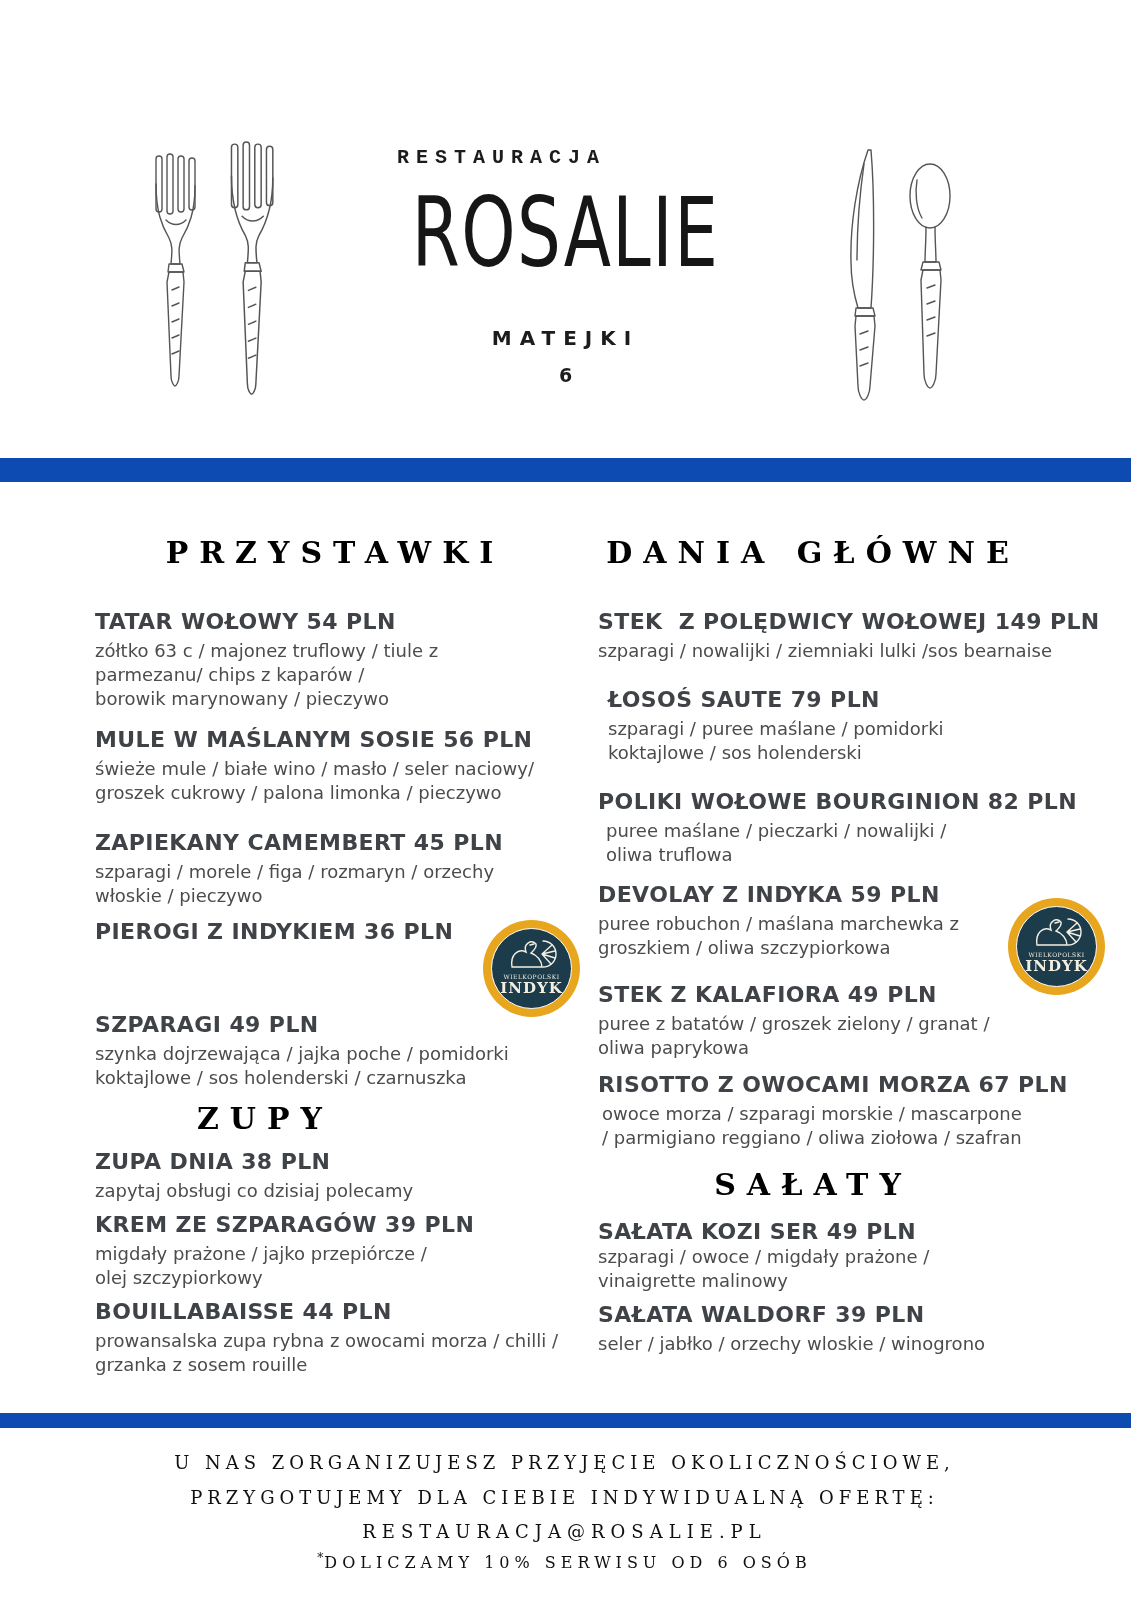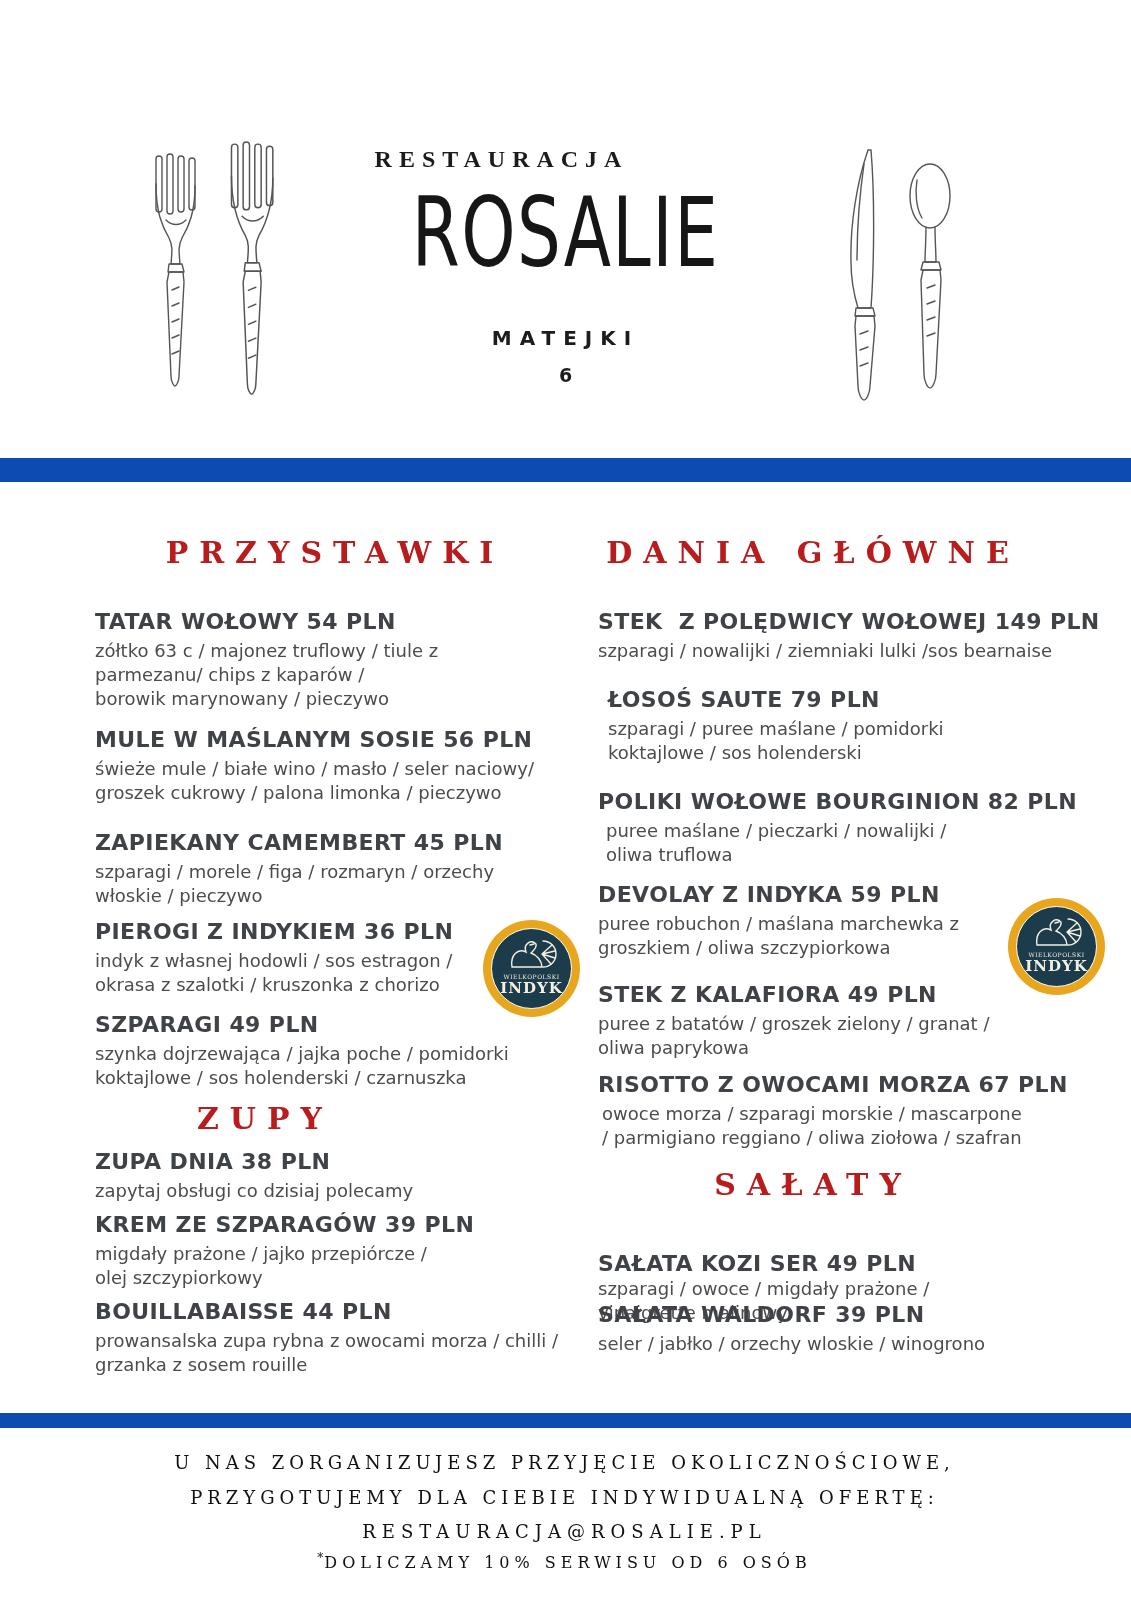--- a/index.html
+++ b/index.html
@@ -3,21 +3,21 @@
 <meta charset="utf-8">
 <style>
   html,body{margin:0;padding:0;}
   body{
     width:1131px;height:1600px;position:relative;background:#ffffff;
     font-family:"DejaVu Sans",sans-serif;color:#444;overflow:hidden;
   }
   
   .brand-overline{
     position:absolute;top:146px;left:0;width:1003px;text-align:center;
-    font-family:Liberation Serif, serif;font-weight:bold;font-size:24px;
+    font-family:Liberation Mono, monospace;font-weight:bold;font-size:20px;
     letter-spacing:7px;color:#1c1c1c;white-space:pre;
   }
   .brand-logo{
     position:absolute;top:178px;left:0;width:1131px;text-align:center;
     font-family:"DejaVu Sans",sans-serif;font-weight:normal;font-size:96px;
     letter-spacing:2px;color:#161616;line-height:110px;white-space:pre;
     transform:scaleX(0.72);transform-origin:50% 50%;
   }
   .brand-street{
     position:absolute;top:326px;left:0;width:1131px;text-align:center;
@@ -31,21 +31,21 @@
     position:absolute;left:0;width:1131px;background:#0d4ab2;
   }
   .divider.top{top:458px;height:24px;}
   .divider.bottom{top:1413px;height:15px;}
   
   .col{position:absolute;top:535px;}
   .col.left{left:95px;width:480px;}
   .col.right{left:598px;width:480px;}
   .section-heading{
     position:absolute;font-family:"DejaVu Serif",serif;font-weight:bold;
-    font-size:30px;letter-spacing:11px;color:#b91c1c;text-align:center;white-space:pre;
+    font-size:30px;letter-spacing:11px;color:#000000;text-align:center;white-space:pre;
   }
   .item{position:absolute;left:0;}
   .item-name{
     font-family:"DejaVu Sans",sans-serif;font-weight:bold;font-size:22px;
     line-height:26px;color:#3f4347;letter-spacing:0.4px;white-space:pre;margin:0 0 4px 0;
   }
   .item-desc{
     font-family:"DejaVu Sans",sans-serif;font-size:18px;line-height:24px;
     color:#4c4c4c;white-space:pre;margin:0;
   }
@@ -157,22 +157,20 @@
     <p class="item-desc">świeże mule / białe wino / masło / seler naciowy/
 groszek cukrowy / palona limonka / pieczywo</p>
   </div>
   <div class="item" style="top:295px;">
     <p class="item-name">ZAPIEKANY CAMEMBERT 45 PLN</p>
     <p class="item-desc">szparagi / morele / figa / rozmaryn / orzechy
 włoskie / pieczywo</p>
   </div>
   <div class="item" style="top:384px;">
     <p class="item-name">PIEROGI Z INDYKIEM 36 PLN</p>
-    <p class="item-desc">indyk z własnej hodowli / sos estragon /
-okrasa z szalotki / kruszonka z chorizo</p>
   </div>
   <div class="item" style="top:477px;">
     <p class="item-name">SZPARAGI 49 PLN</p>
     <p class="item-desc">szynka dojrzewająca / jajka poche / pomidorki
 koktajlowe / sos holenderski / czarnuszka</p>
   </div>
 
   <div class="section-heading" style="top:566px;left:0;width:340px;">ZUPY</div>
 
   <div class="item" style="top:614px;">
@@ -220,21 +218,21 @@
   </div>
   <div class="item" style="top:537px;">
     <p class="item-name">RISOTTO Z OWOCAMI MORZA 67 PLN</p>
     <p class="item-desc" style="padding-left:4px;">owoce morza / szparagi morskie / mascarpone
 / parmigiano reggiano / oliwa ziołowa / szafran</p>
   </div>
 
   <div class="section-heading" style="top:632px;left:0;width:430px;">SAŁATY</div>
 
   <div class="item" style="top:684px;">
-    <p class="item-name" style="margin-bottom:0;margin-top:32px;">SAŁATA KOZI SER 49 PLN</p>
+    <p class="item-name" style="margin-bottom:0;">SAŁATA KOZI SER 49 PLN</p>
     <p class="item-desc">szparagi / owoce / migdały prażone /
 vinaigrette malinowy</p>
   </div>
   <div class="item" style="top:767px;">
     <p class="item-name">SAŁATA WALDORF 39 PLN</p>
     <p class="item-desc">seler / jabłko / orzechy wloskie / winogrono</p>
   </div>
 </div>
 
 <div class="badge" style="left:483px;top:920px;">

